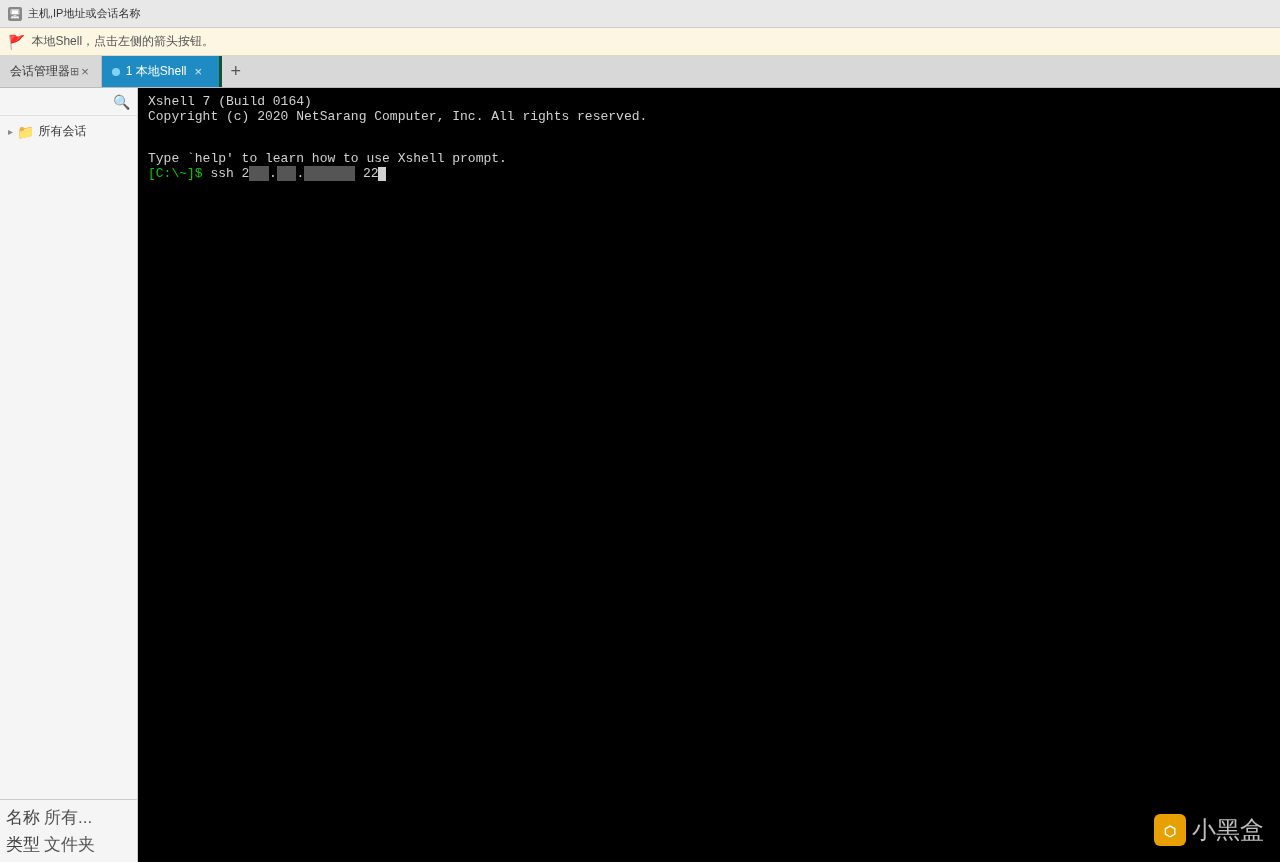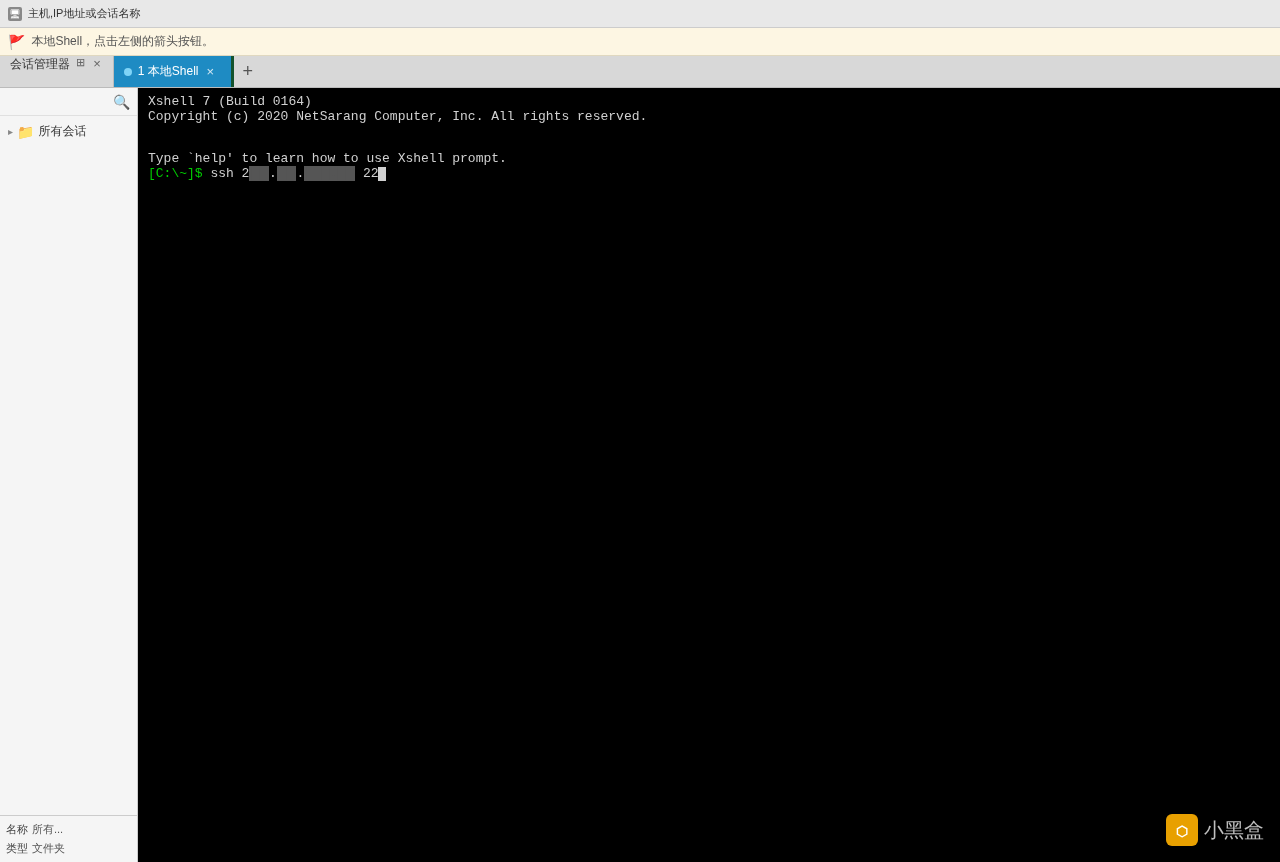--- a/index.html
+++ b/index.html
@@ -58,23 +58,23 @@
     
     #tab-bar {
       height: 32px;
       background: #d8d8d8;
       display: flex;
       align-items: stretch;
       border-bottom: 1px solid #bbb;
     }
     #session-manager-btn {
       display: flex;
-      align-items: flex-start;
+      align-items: center;
       padding: 0 10px;
-      gap: 6px;
+      gap: 0;
       font-size: 12px;
       color: #333;
       background: #d8d8d8;
       border-right: 1px solid #bbb;
       cursor: pointer;
       white-space: nowrap;
     }
     #session-manager-pin {
       font-size: 11px;
       color: #666;
@@ -171,21 +171,21 @@
 
     
     #sidebar-footer {
       border-top: 1px solid #ccc;
       padding: 4px 6px;
     }
     .sidebar-footer-row {
       display: flex;
       align-items: center;
       gap: 4px;
-      font-size: 11px;
+      font-size: 17px;
       color: #444;
       padding: 2px 0;
     }
     .sidebar-footer-value {
       color: #555;
     }
 
     
     #terminal {
       flex: 1;
@@ -323,17 +323,17 @@
       <span class="cursor-block"></span>
     </div>
 
     <div id="watermark">
       <div id="watermark-icon">
         <svg width="28" height="28" viewBox="0 0 28 28" fill="none">
           <polygon points="14,2 26,8 26,20 14,26 2,20 2,8" fill="#e8a000"></polygon>
           <text x="14" y="20" text-anchor="middle" font-size="14" fill="white" font-weight="bold">⬡</text>
         </svg>
       </div>
-      <span id="watermark-text" style="color:rgba(255,255,255,0.75);font-size:20px;font-family:'Microsoft YaHei',sans-serif;font-weight:500;">小黑盒</span>
+      <span id="watermark-text" style="color:rgba(255,255,255,0.75);font-size:24px;font-family:'Microsoft YaHei',sans-serif;font-weight:500;">小黑盒</span>
     </div>
   </div>
 
 </div>
 
 </body></html>

